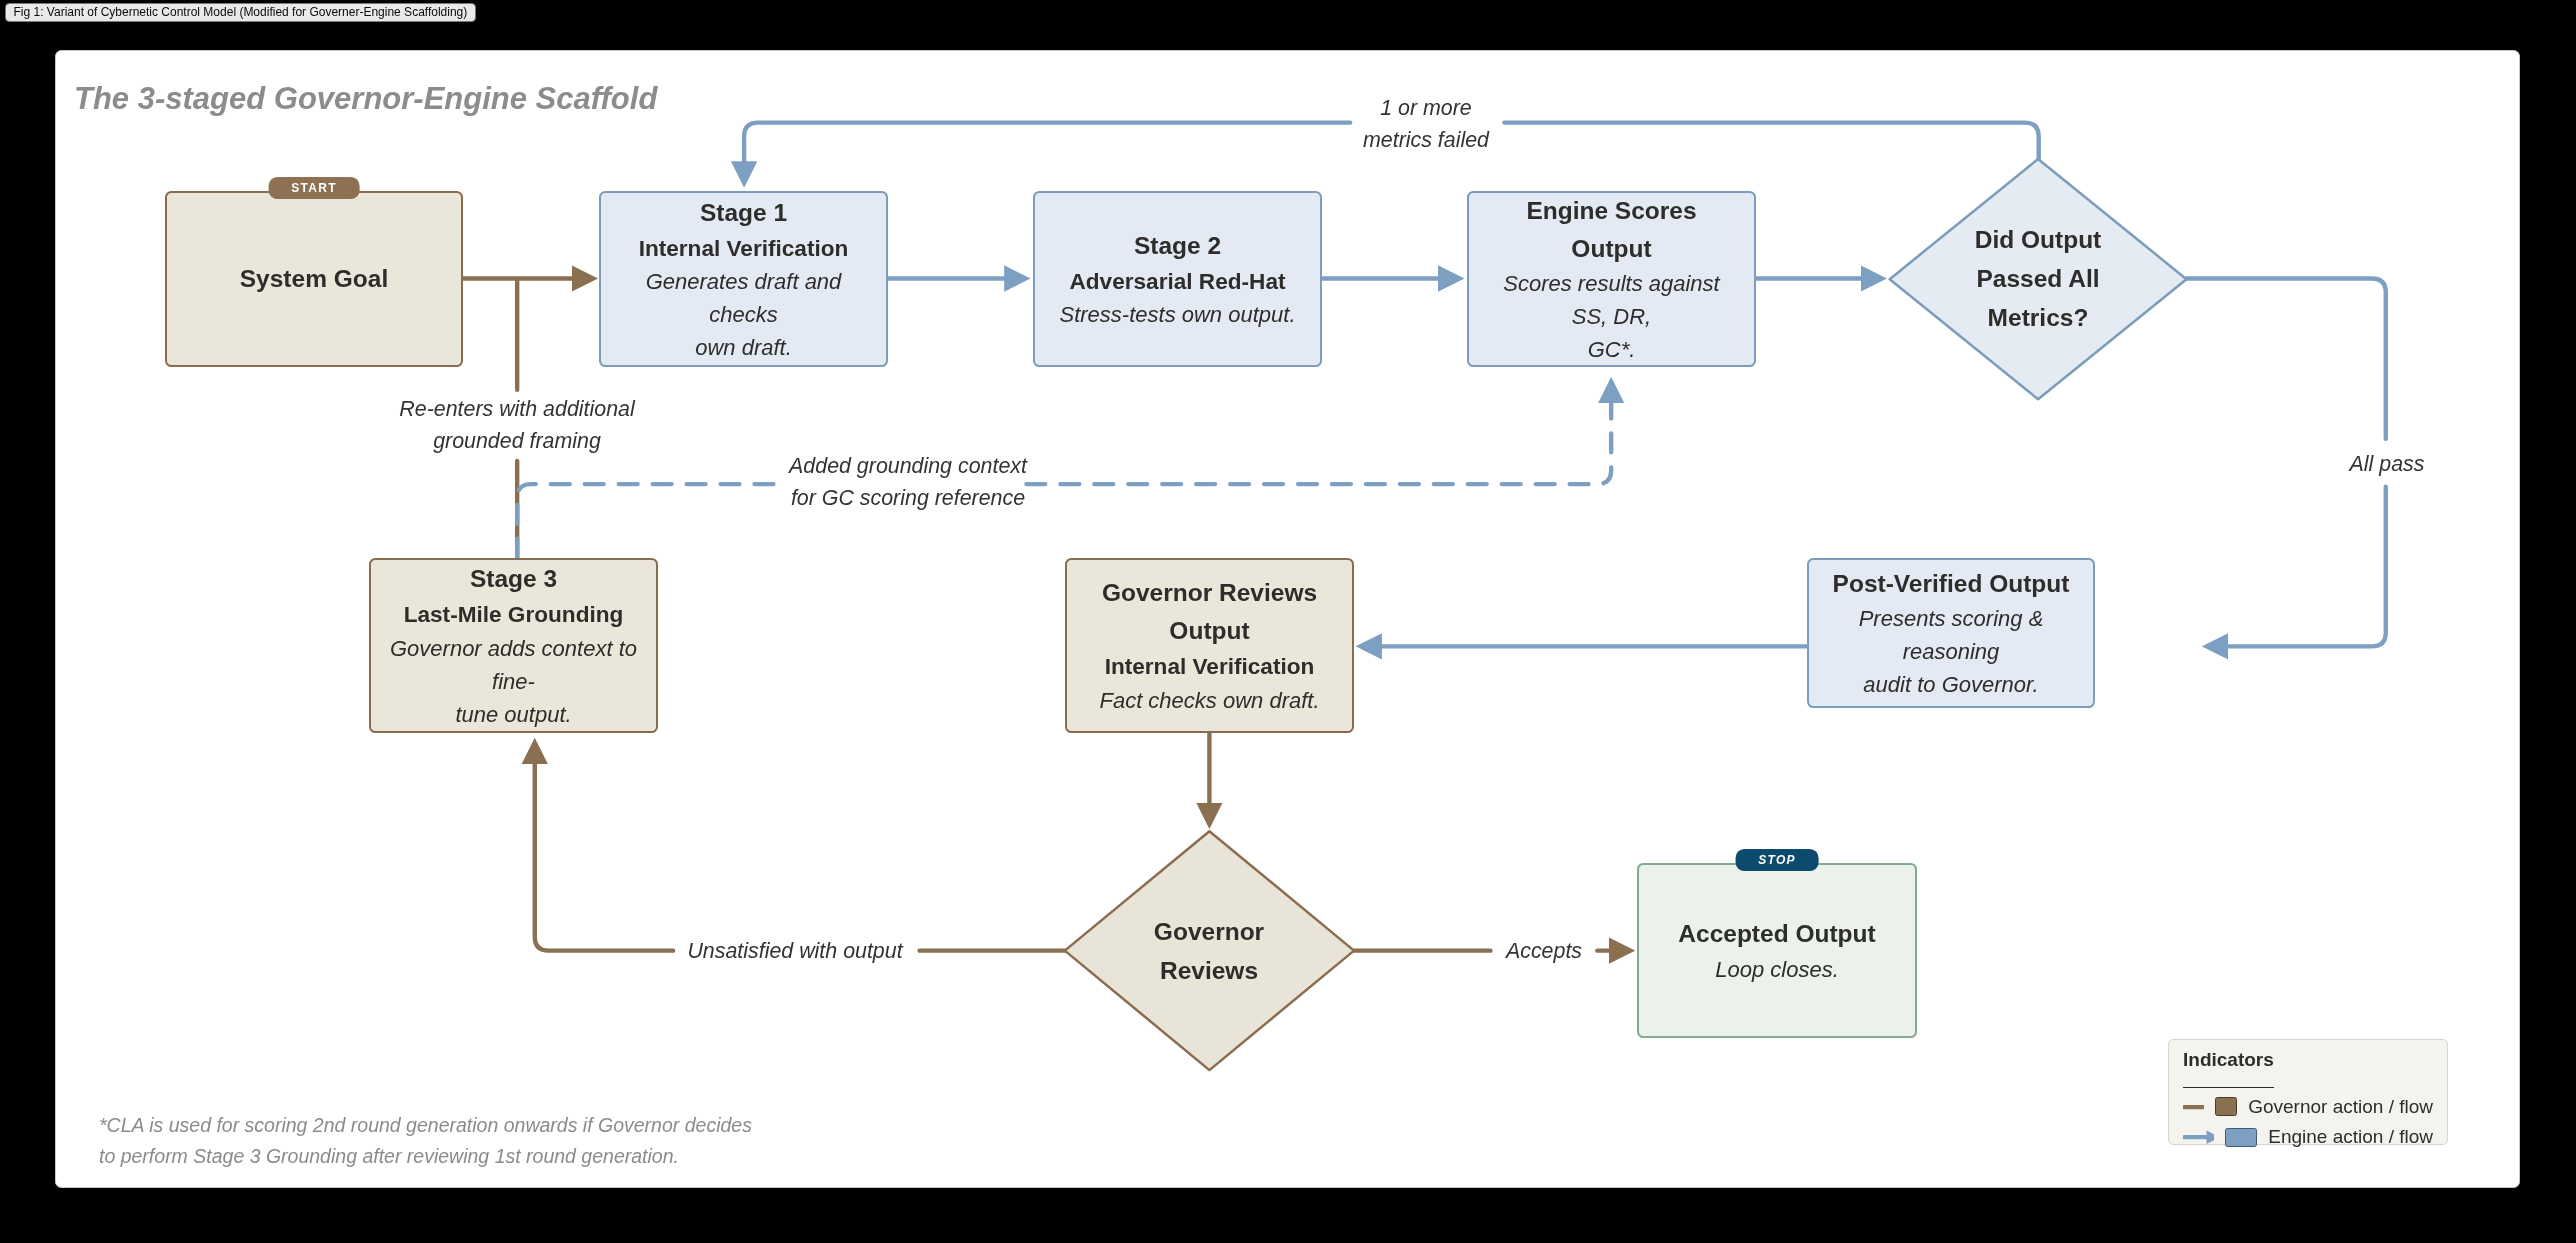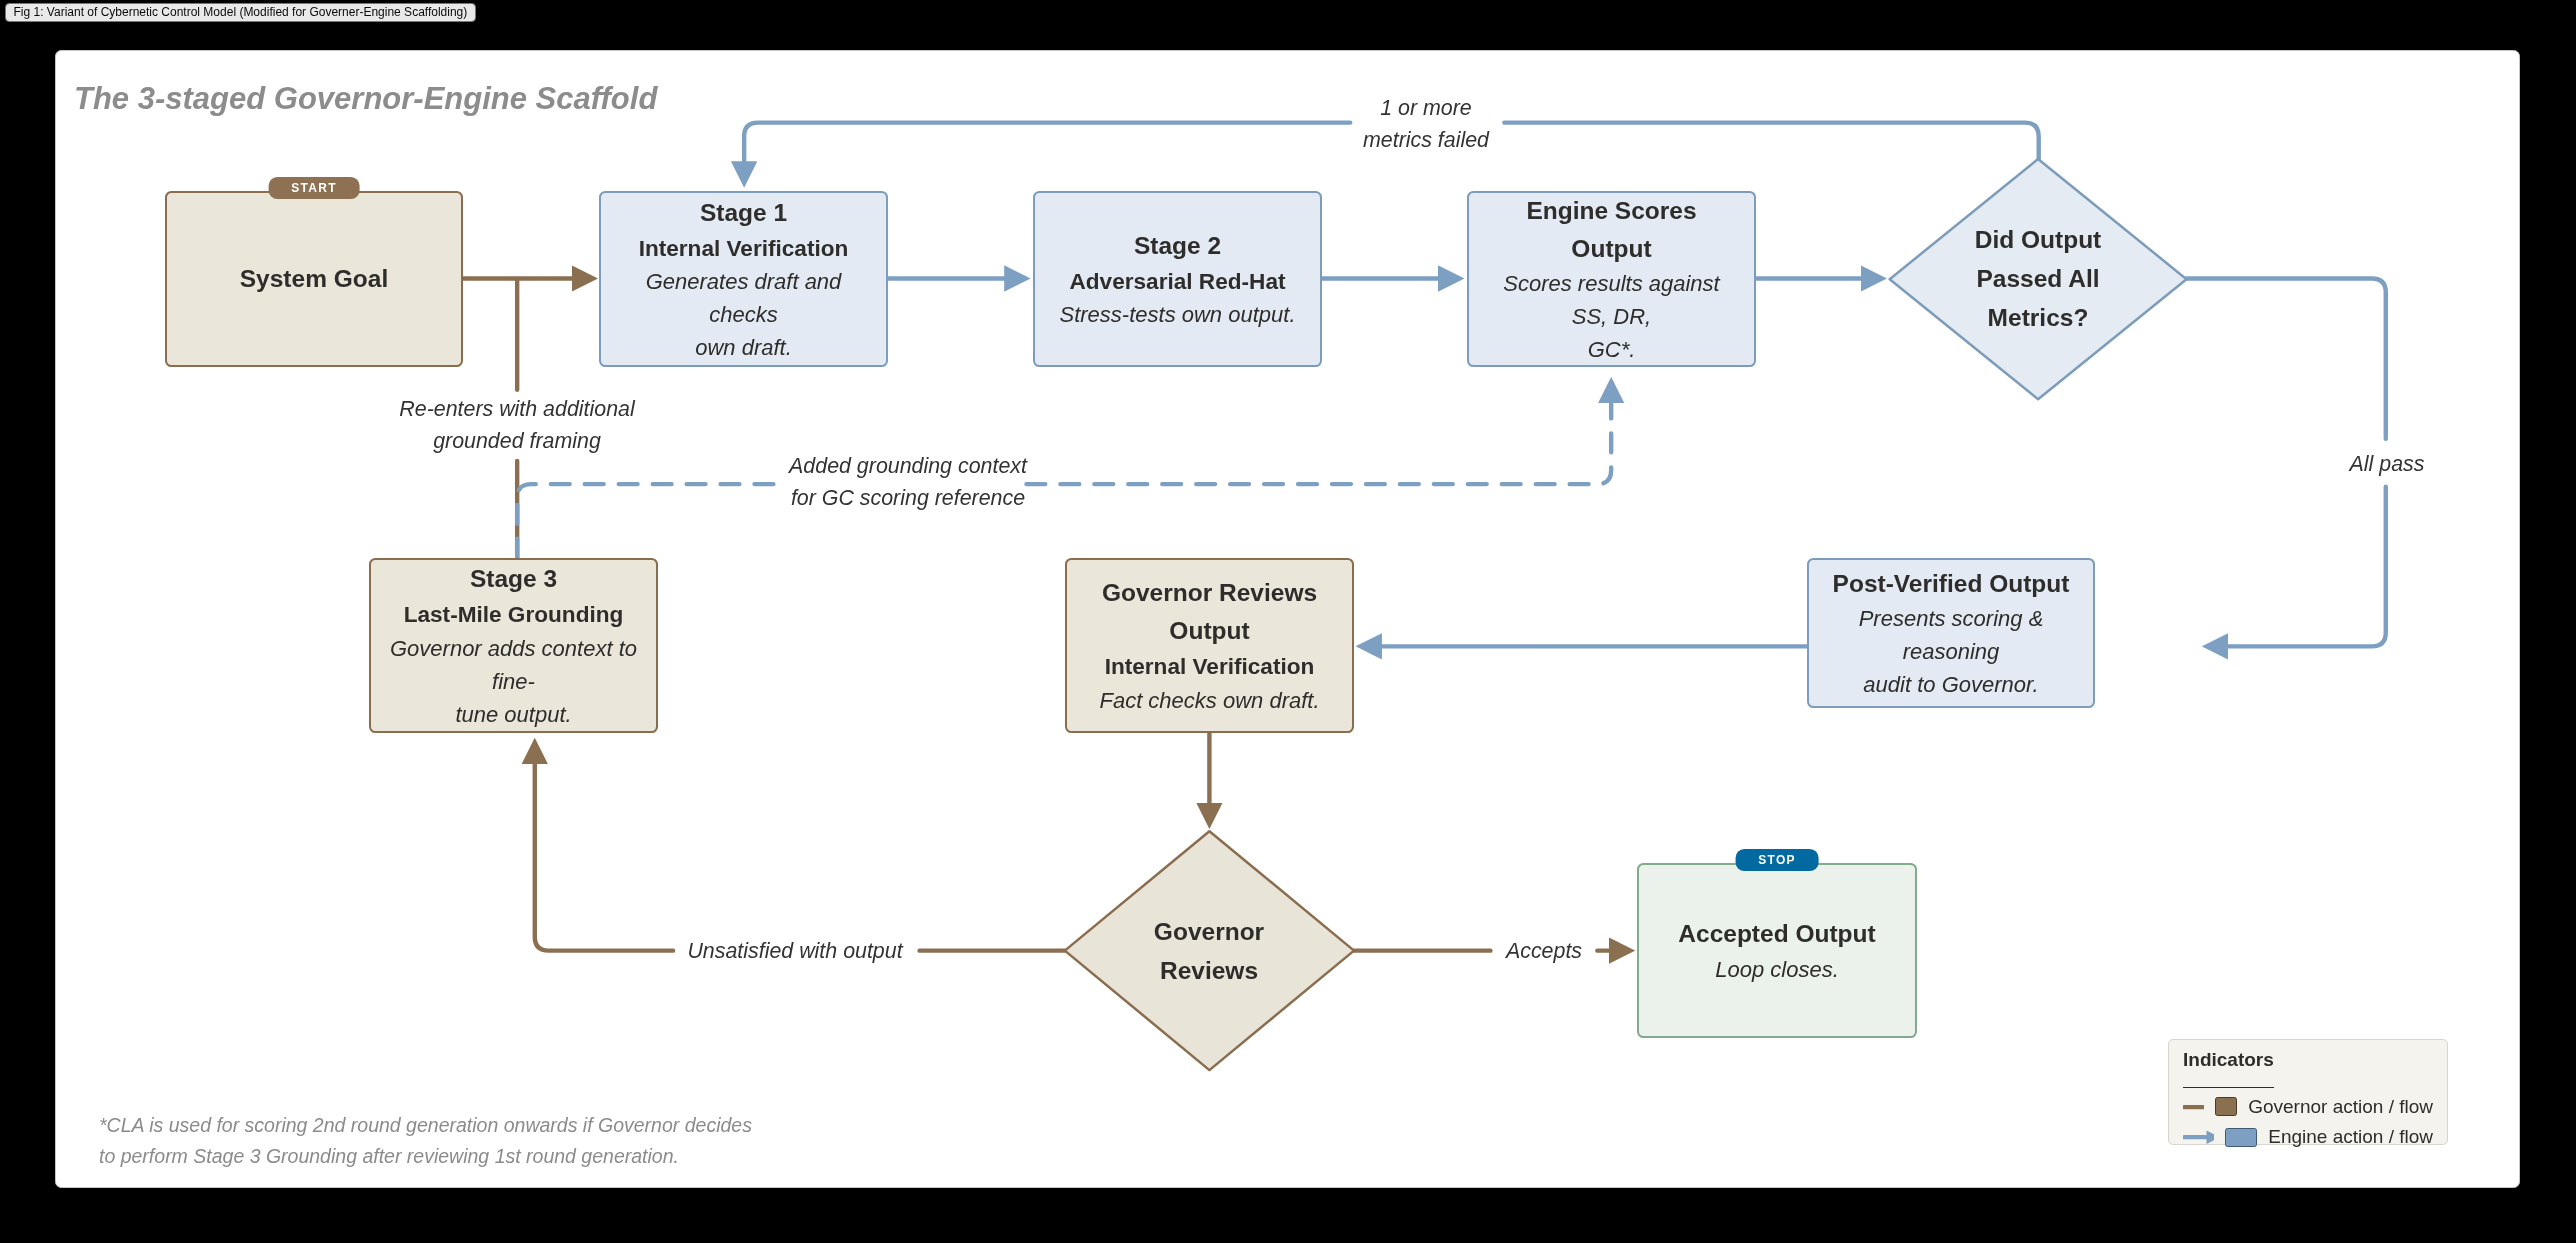--- a/index.html
+++ b/index.html
@@ -30,21 +30,21 @@
   .green{background:#ebf2eb;border:2.5px solid #82ab8e;}
   .node-title{font-weight:bold;font-size:24.5px;color:#2e2d2b;line-height:1.55;white-space:pre-line;}
   .node-sub{font-weight:bold;font-size:22.6px;color:#2e2d2b;line-height:1.5;white-space:pre-line;}
   .node-body{font-style:italic;font-size:22px;color:#2e2d2b;line-height:1.5;white-space:pre-line;}
   .badge{
     position:absolute;top:-16.4px;left:50%;transform:translateX(-50%);
     color:#fff;font-weight:bold;font-size:12px;letter-spacing:1.3px;
     padding:4.4px 22.6px;border-radius:8.8px;white-space:nowrap;
   }
   .badge-start{background:#8d7152;}
-  .badge-stop{background:#0369a1;}
+  .badge-stop{background:#0c4a6e;font-style:italic;}
   .diamond-label{
     position:absolute;transform:translate(-50%,-50%);
     font-weight:bold;font-size:24.5px;line-height:1.6;color:#2e2d2b;
     text-align:center;white-space:pre-line;
   }
   .edge-label{
     position:absolute;transform:translate(-50%,-50%);
     font-style:italic;font-size:21.4px;color:#333;line-height:1.5;
     text-align:center;white-space:pre;
   }

